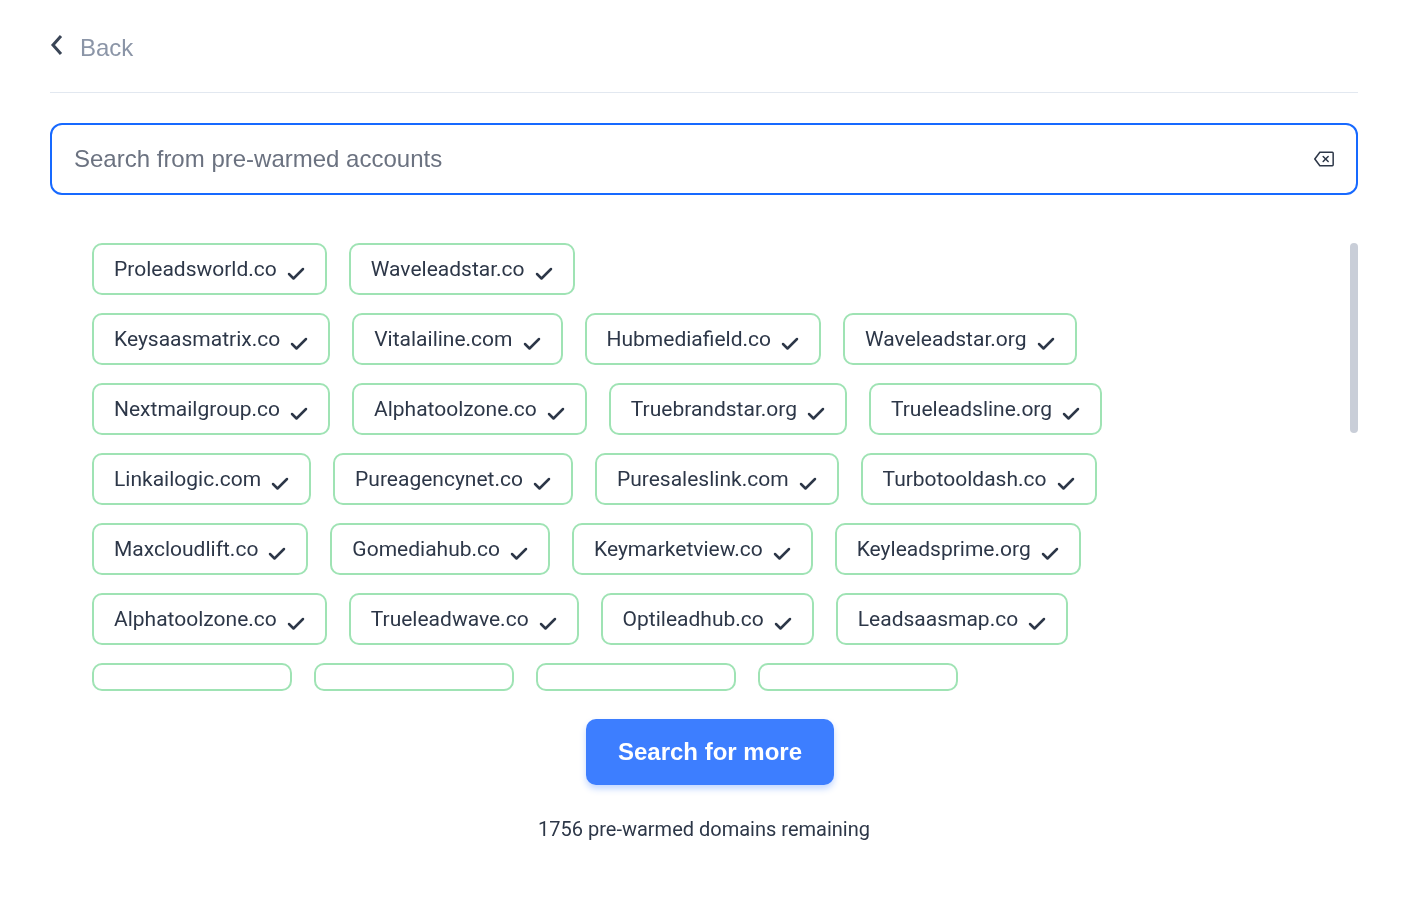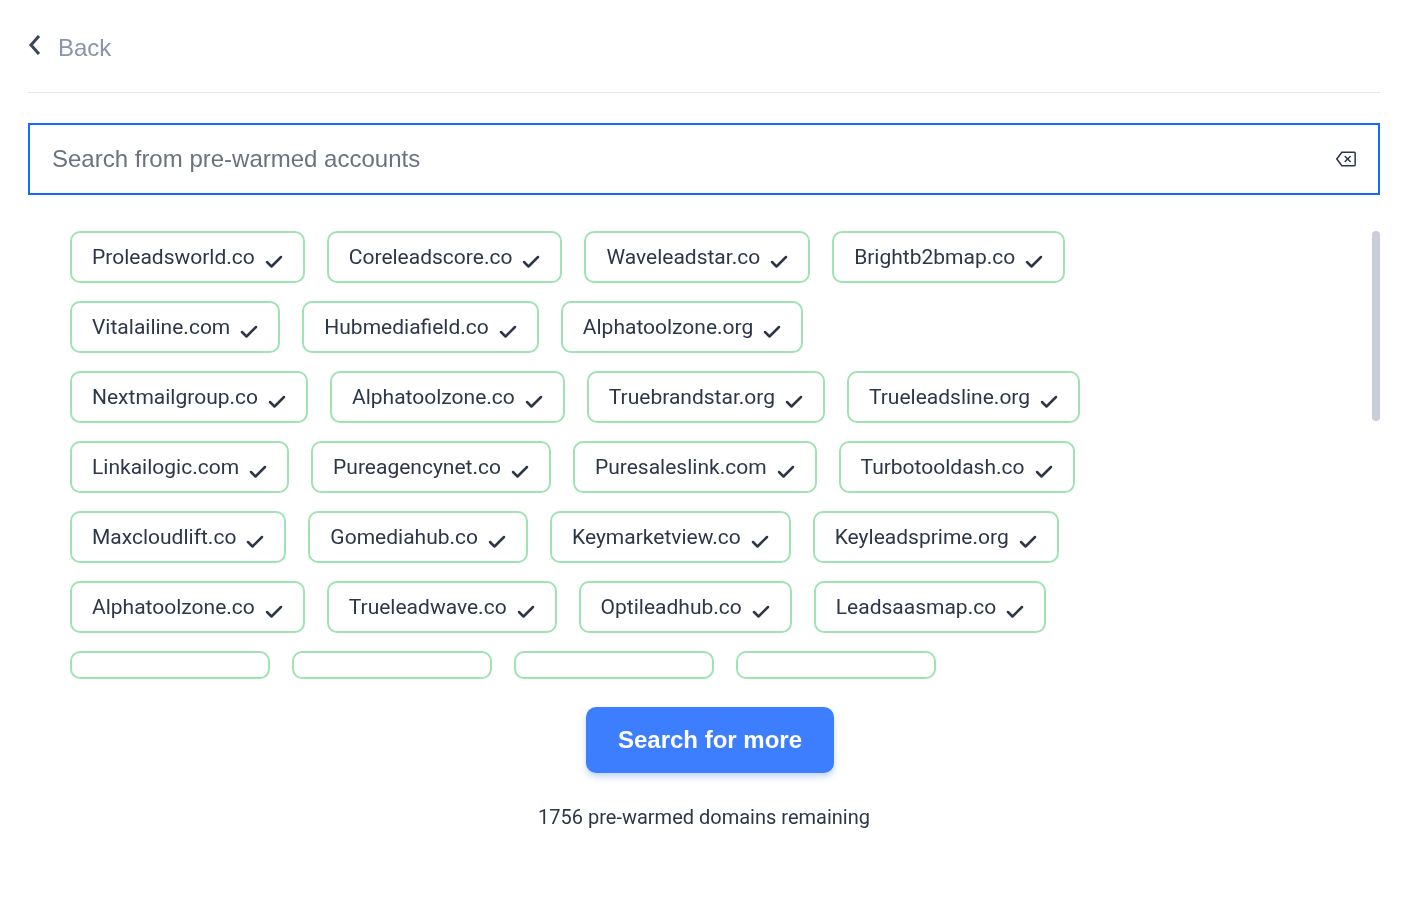--- a/index.html
+++ b/index.html
@@ -9,21 +9,21 @@
     }
     body {
       font-family: -apple-system, BlinkMacSystemFont, 'Segoe UI', Roboto, Helvetica, Arial, sans-serif;
       background: #ffffff;
       color: #2d3748;
       padding: 20px 0;
     }
     .container {
       max-width: 1408px;
       margin: 0 auto;
-      padding: 0 28px;
+      padding: 0 50px;
     }
     .back-link {
       display: inline-flex;
       align-items: center;
       gap: 16px;
       color: #8b95a7;
       font-size: 24px;
       font-weight: 500;
       cursor: pointer;
       padding: 14px 0 30px 0;
@@ -38,25 +38,25 @@
       fill: none;
     }
     .divider {
       height: 1px;
       background: #e2e8f0;
       margin-bottom: 30px;
     }
     .search-wrapper {
       position: relative;
       border: 2px solid #1769ff;
-      border-radius: 0;
+      border-radius: 12px;
       padding: 20px 22px;
       display: flex;
       align-items: center;
-      margin-bottom: 36px;
+      margin-bottom: 48px;
     }
     .search-input {
       flex: 1;
       border: none;
       outline: none;
       font-size: 24px;
       color: #2d3748;
       background: transparent;
     }
     .search-input::placeholder {
@@ -186,53 +186,47 @@
     <div class="chips-viewport">
       <div class="chips-container" id="chips-container">
           <div class="chip-row">
             <div class="chip">
               <span>Proleadsworld.co</span>
               <span class="chip-check"><svg viewBox="0 0 18 14">
                   <polyline points="2,7 6.5,11.5 16,2"></polyline>
                 </svg></span>
             </div>
             <div class="chip">
-              <span>Coreleadscore.co</span>
-              <span class="chip-check"><svg viewBox="0 0 18 14">
-                  <polyline points="2,7 6.5,11.5 16,2"></polyline>
-                </svg></span>
-            </div>
-            <div class="chip">
               <span>Waveleadstar.co</span>
               <span class="chip-check"><svg viewBox="0 0 18 14">
                   <polyline points="2,7 6.5,11.5 16,2"></polyline>
                 </svg></span>
             </div>
-            <div class="chip">
-              <span>Brightb2bmap.co</span>
-              <span class="chip-check"><svg viewBox="0 0 18 14">
-                  <polyline points="2,7 6.5,11.5 16,2"></polyline>
-                </svg></span>
-            </div>
-          </div>
-          <div class="chip-row">
+          </div>
+          <div class="chip-row">
+            <div class="chip">
+              <span>Keysaasmatrix.co</span>
+              <span class="chip-check"><svg viewBox="0 0 18 14">
+                  <polyline points="2,7 6.5,11.5 16,2"></polyline>
+                </svg></span>
+            </div>
             <div class="chip">
               <span>Vitalailine.com</span>
               <span class="chip-check"><svg viewBox="0 0 18 14">
                   <polyline points="2,7 6.5,11.5 16,2"></polyline>
                 </svg></span>
             </div>
             <div class="chip">
               <span>Hubmediafield.co</span>
               <span class="chip-check"><svg viewBox="0 0 18 14">
                   <polyline points="2,7 6.5,11.5 16,2"></polyline>
                 </svg></span>
             </div>
             <div class="chip">
-              <span>Alphatoolzone.org</span>
+              <span>Waveleadstar.org</span>
               <span class="chip-check"><svg viewBox="0 0 18 14">
                   <polyline points="2,7 6.5,11.5 16,2"></polyline>
                 </svg></span>
             </div>
           </div>
           <div class="chip-row">
             <div class="chip">
               <span>Nextmailgroup.co</span>
               <span class="chip-check"><svg viewBox="0 0 18 14">
                   <polyline points="2,7 6.5,11.5 16,2"></polyline>

